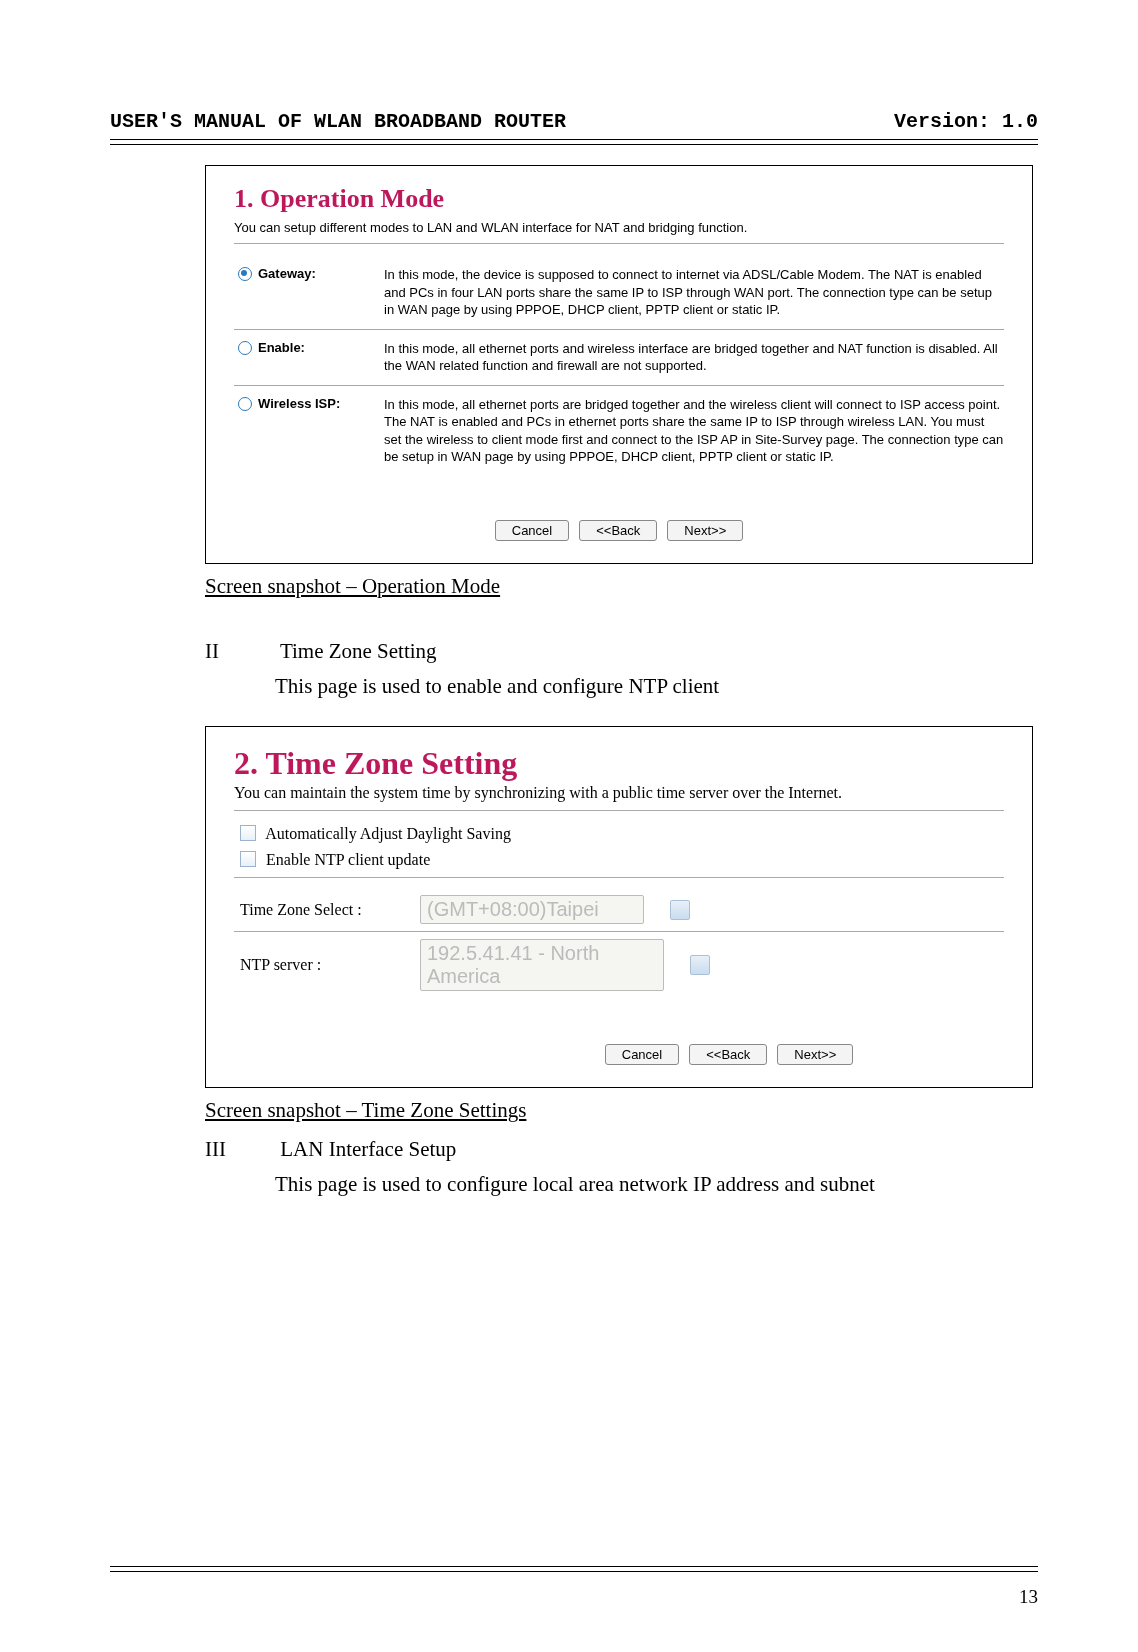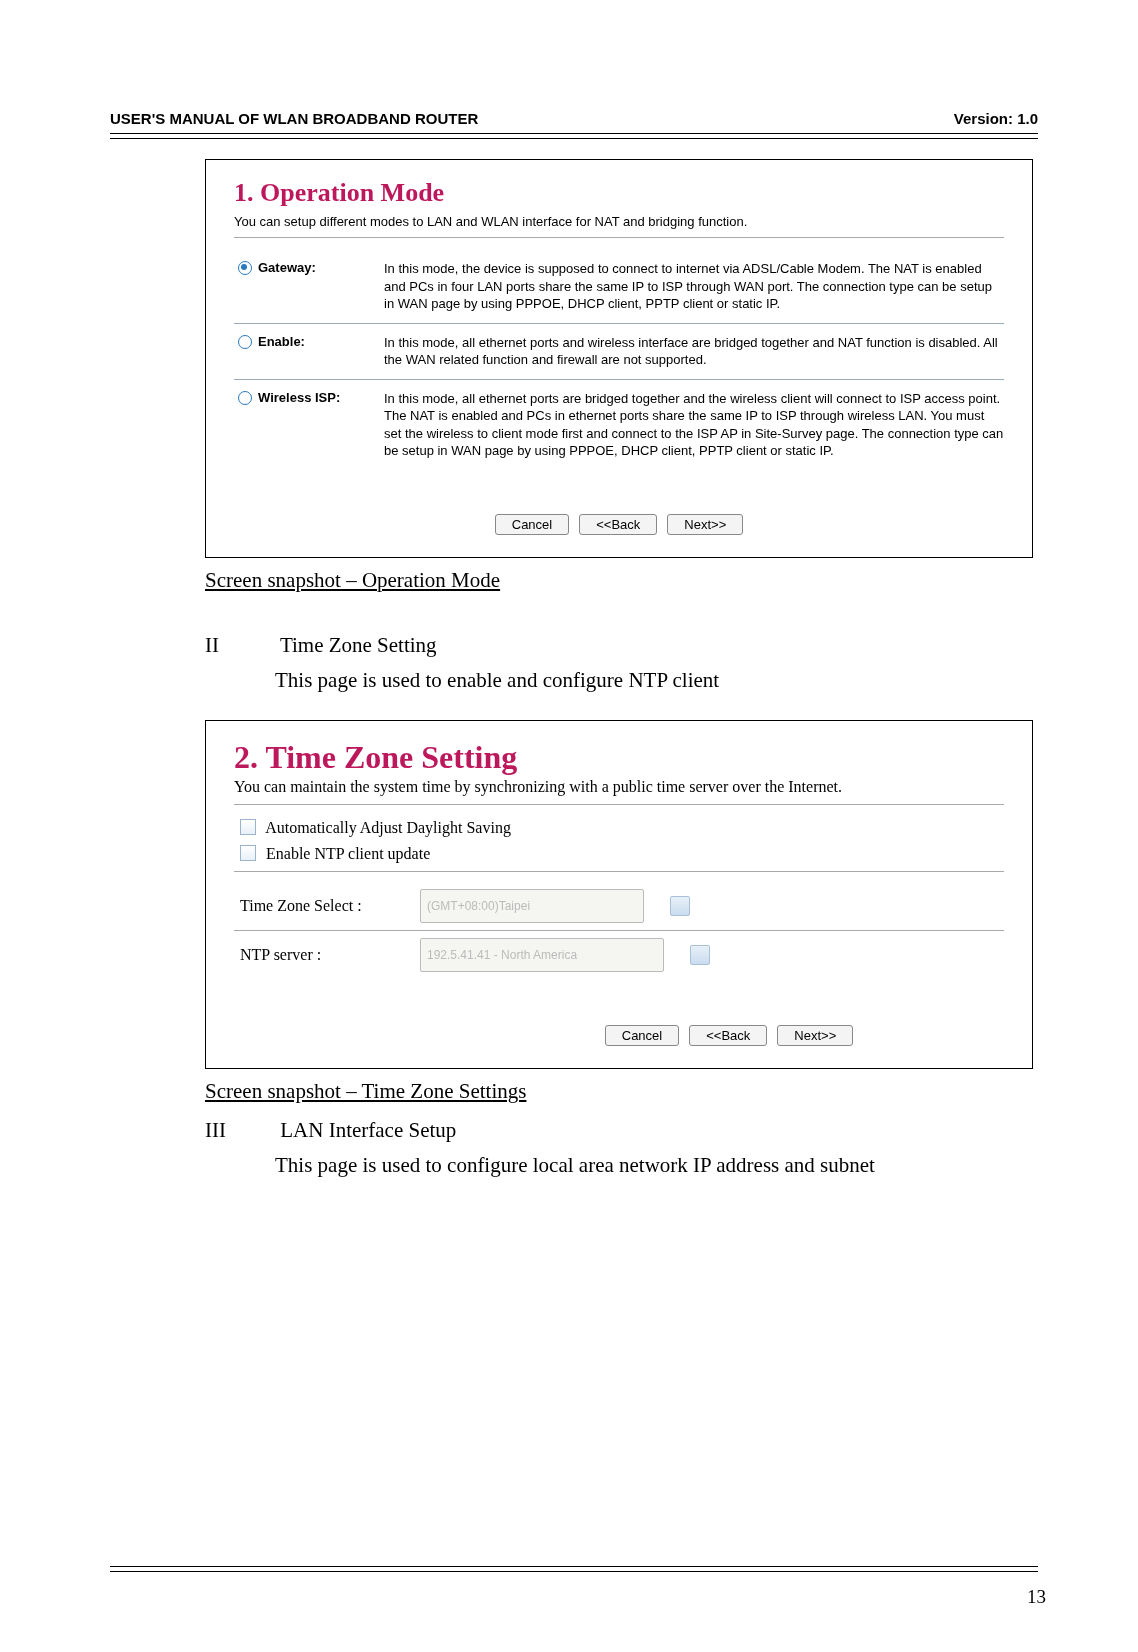--- a/index.html
+++ b/index.html
@@ -13,23 +13,23 @@
     background: #fff;
     width: 1138px;
     height: 1652px;
     box-sizing: border-box;
     padding: 110px 100px 60px 110px;
     position: relative;
   }
   .hdr {
     display: flex;
     justify-content: space-between;
-    font-size: 15px;
+    font-size: 20px;
     font-weight: bold;
-    font-family: Liberation Sans, sans-serif;
+    font-family: Liberation Mono, monospace;
     text-align: right;
   }
   .hdr-rule {
     border-top: 1px solid #000;
     border-bottom: 1px solid #000;
     height: 4px;
     margin: 6px 0 20px 0;
   }
   .content {
     margin-left: 95px;
@@ -154,22 +154,22 @@
     display: flex;
     align-items: center;
     gap: 20px;
     padding: 5px 0 5px 6px;
     font-family: "Times New Roman", Times, serif;
     font-size: 16px;
   }
   .form-row .lbl { flex: 0 0 160px; }
   .txt {
     font-family: Arial, sans-serif;
-    font-size: 12px;
-    padding: 9px 6px;
+    font-size: 20px;
+    padding: 2px 6px;
     border: 1px solid #bbb;
     background: #f5f5f2;
     color: #bbb;
     border-radius: 2px;
   }
   .txt.w1 { width: 210px; }
   .txt.w2 { width: 230px; }
   .sq {
     display: inline-block;
     width: 18px; height: 18px;
@@ -181,21 +181,21 @@
   }
   .footer-rule {
     position: absolute;
     left: 110px; right: 100px; bottom: 80px;
     border-top: 1px solid #000;
     border-bottom: 1px solid #000;
     height: 4px;
   }
   .pagenum {
     position: absolute;
-    right: 92px;
+    right: 100px;
     bottom: 44px;
     font-family: "Times New Roman", Times, serif;
     font-size: 19px;
   }
 </style>
 </head>
 <body>
 
 <div class="page">
 

